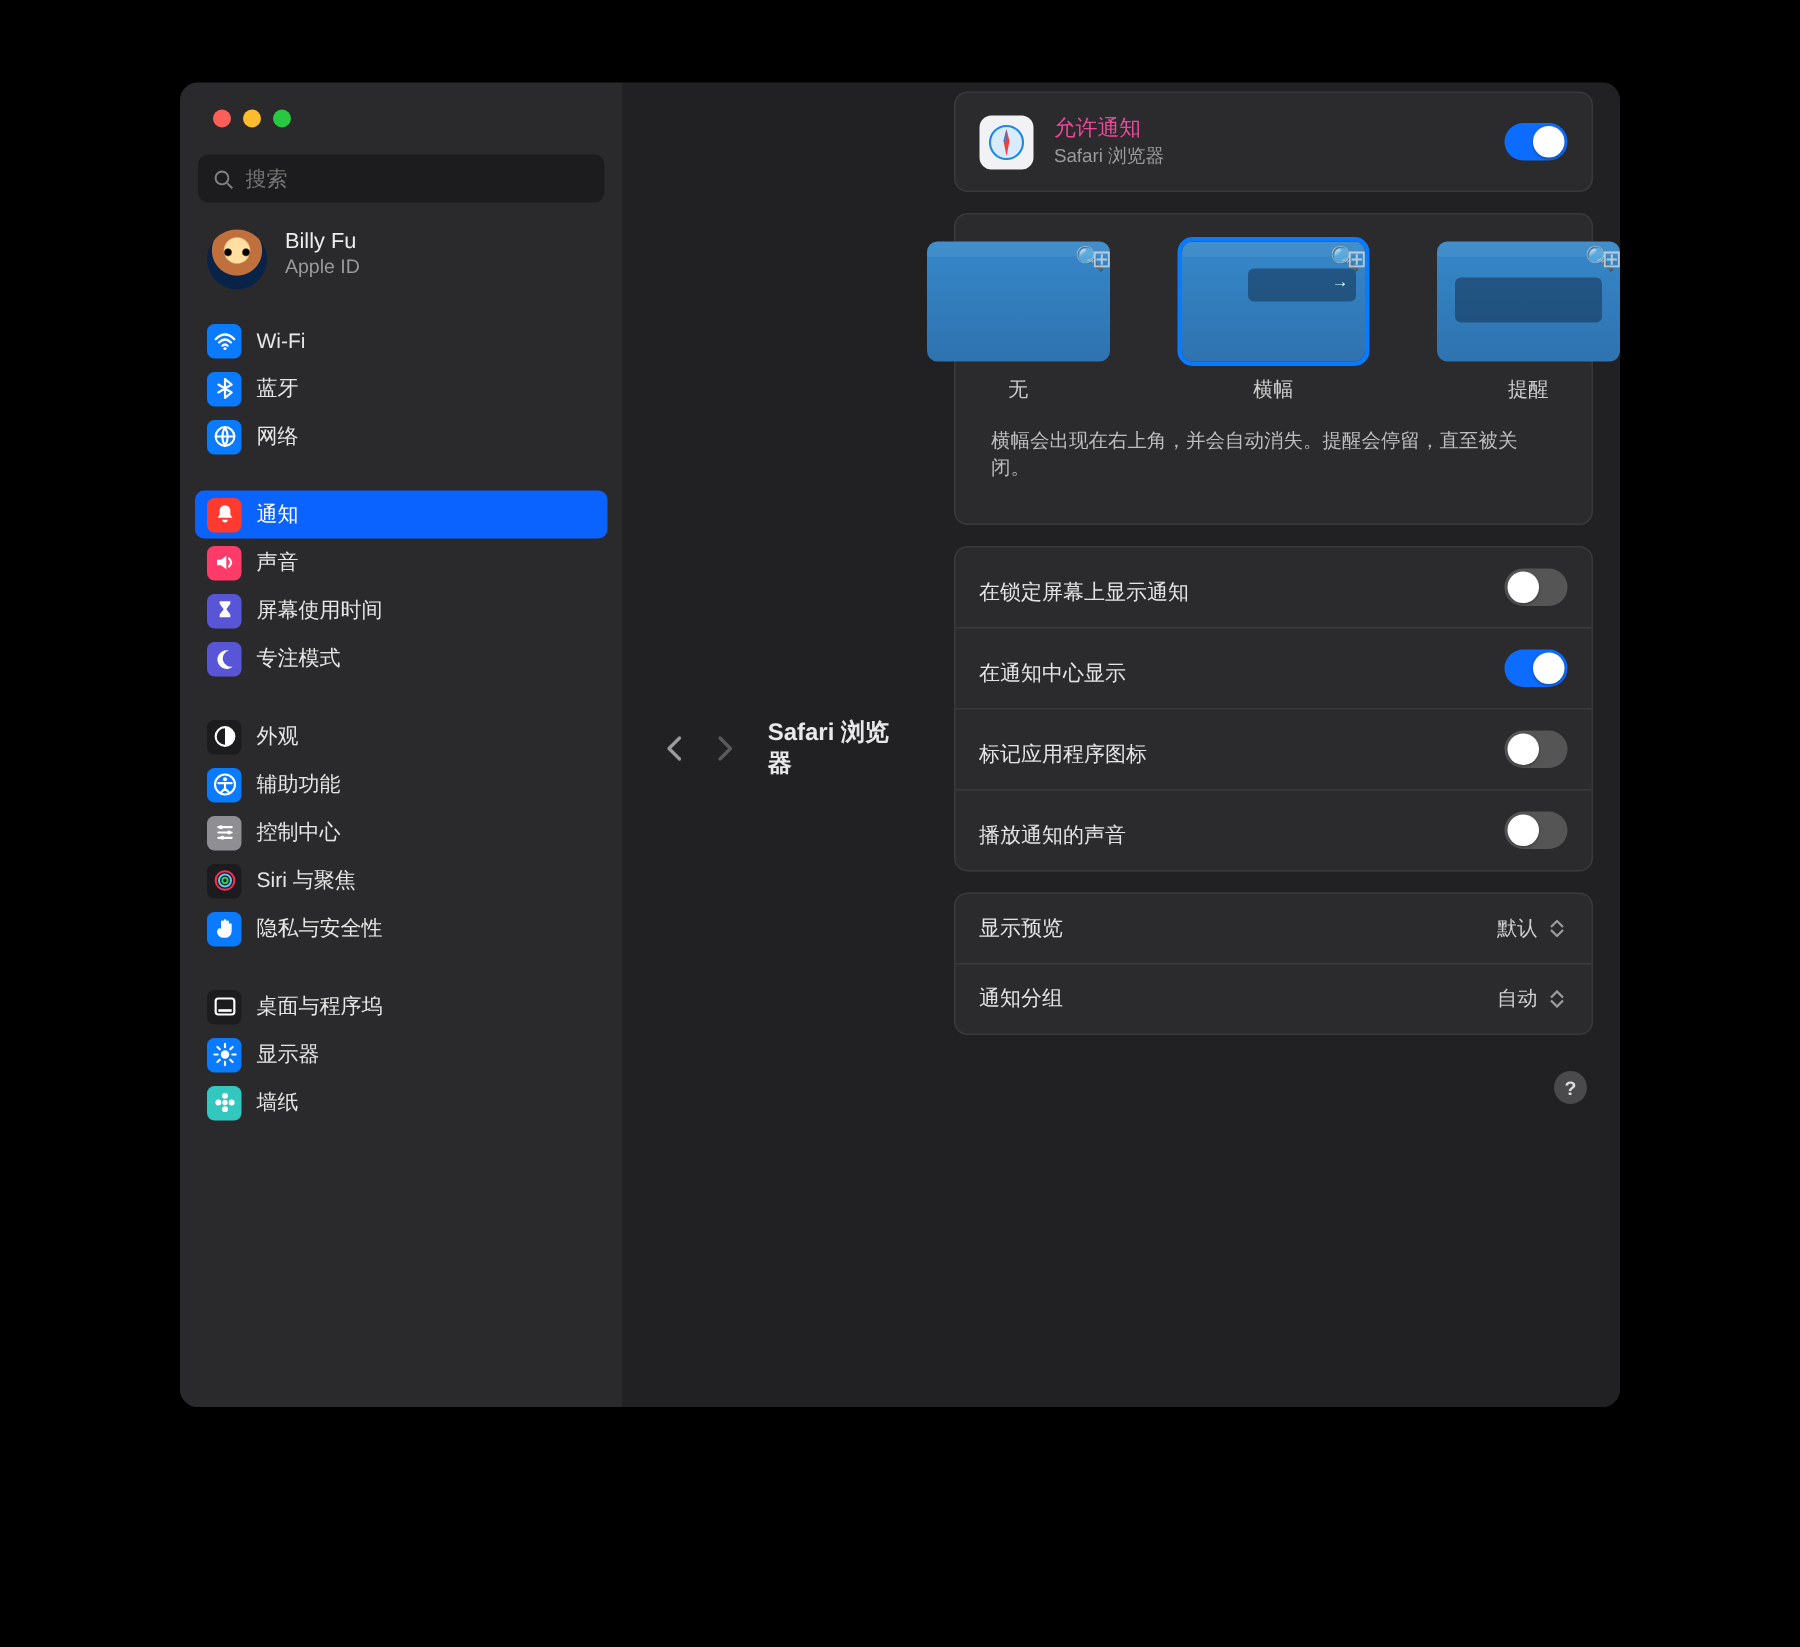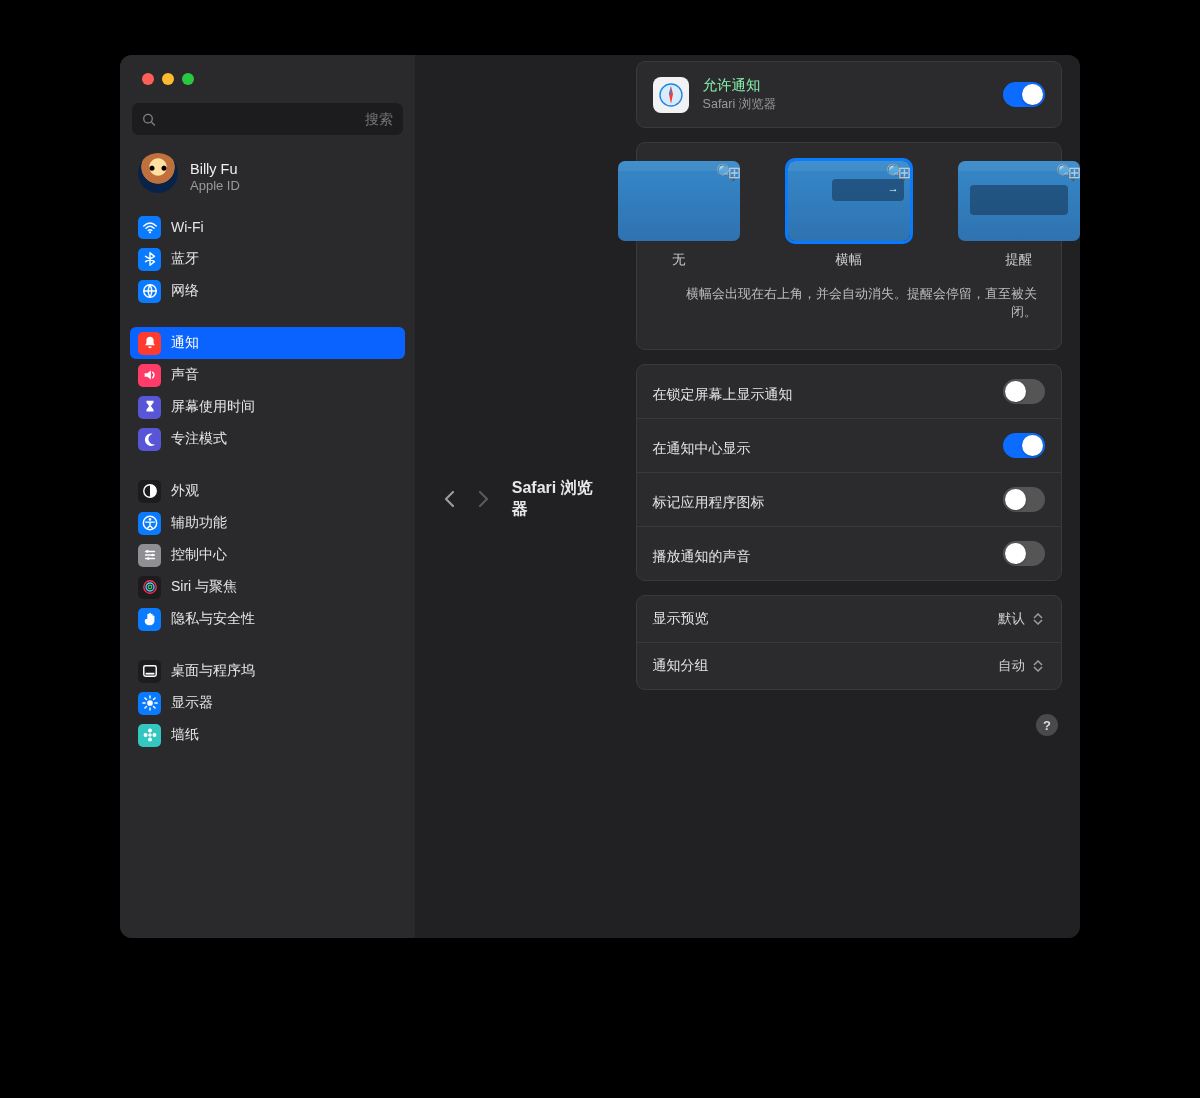--- a/index.html
+++ b/index.html
@@ -8,23 +8,23 @@
 
 
 .sidebar { width:295px; background:#2a2a2c; display:flex; flex-direction:column; overflow:hidden; }
 .traffic-lights { display:flex; gap:8px; padding:18px 0 0 22px; }
 .tl { width:12px; height:12px; border-radius:50%; }
 .tl-close{background:#ff5f57;} .tl-min{background:#febc2e;} .tl-max{background:#28c840;}
 
 .search-wrap { padding:18px 12px 10px 12px; }
 .search { background:#1c1c1e; border-radius:7px; height:32px; display:flex; align-items:center; padding:0 10px; gap:8px; }
 .search svg { width:15px; height:15px; opacity:.45; }
-.search input { background:transparent; border:none; outline:none; color:#fef9c3; font-size:14px; width:100%;text-align:right; }
-
-.profile { display:flex; align-items:flex-end; gap:12px; padding:8px 18px 18px 18px; }
+.search input { background:transparent; border:none; outline:none; color:#fef9c3; font-size:14px; width:100%; }
+
+.profile { display:flex; align-items:flex-start; gap:12px; padding:8px 18px 18px 18px; }
 .avatar-stub { width:40px; height:40px; border-radius:50%; background:radial-gradient(circle at 50% 35%, #ffe0a0 0 25%, #c0703c 28% 50%, #082347 52% 100%); position:relative; overflow:hidden; }
 .avatar-stub::after{content:"";position:absolute;inset:0;background:radial-gradient(circle at 35% 38%, #000 0 2px, transparent 3px),radial-gradient(circle at 65% 38%, #000 0 2px, transparent 3px);}
 .profile-text .name { color:#eee; font-size:14.5px; font-weight:500; }
 .profile-text .sub { color:#9a9a9c; font-size:13px; margin-top:1px; }
 
 .side-scroll { flex:1; overflow-y:auto; padding:0 10px 12px 10px; }
 .side-scroll::-webkit-scrollbar{width:0;}
 .group-gap { height:20px; }
 .item { display:flex; align-items:center; gap:10px; height:32px; padding:0 8px; border-radius:6px; color:#e6e6e6; font-size:14px; cursor:default; }
 .item.sel { background:#0a63ff; color:#fff; }
@@ -34,42 +34,42 @@
 .content { flex:1; background:#212123; display:flex; flex-direction:row; color:#e8e8ea; }
 .head { display:flex; align-items:center; gap:8px; padding:14px 18px 10px 22px; }
 .nav-btn { width:28px; height:28px; display:flex; align-items:center; justify-content:center; opacity:.55; border-radius:6px; }
 .nav-btn.disabled{opacity:.25;}
 .head-title { font-size:16px; font-weight:600; margin-left:8px; }
 
 .panel-wrap { padding:6px 18px 18px 18px; overflow:auto; }
 .card { background:#2b2b2d; border:1px solid #3a3a3c; border-radius:9px; margin-bottom:14px; }
 .allow-row { display:flex; align-items:center; padding:14px 16px; gap:14px; }
 .app-ic { width:36px; height:36px; border-radius:8px; background:#f2f2f5; display:flex; align-items:center; justify-content:center; }
-.allow-txt .t1{font-size:14.5px;color:#86efac;}
+.allow-txt .t1{font-size:14.5px;color:#ec4899;}
 .allow-txt .t2{font-size:12.5px;color:#9a9a9c;margin-top:1px;}
 .spacer{flex:1;}
 
 .toggle { width:42px; height:25px; border-radius:25px; background:#555; position:relative; transition:.15s; }
 .toggle.on { background:#0c6cff; }
 .toggle::after { content:""; position:absolute; width:21px; height:21px; border-radius:50%; background:#fff; top:2px; left:2px; transition:.15s; box-shadow:0 1px 2px rgba(0,0,0,.3); }
 .toggle.on::after { left:19px; }
 
 .styles { padding:18px 0 10px; }
 .style-row { display:flex; justify-content:center; gap:48px; }
 .style-opt { display:flex; flex-direction:column; align-items:center; gap:10px; }
 .style-lbl { font-size:13.5px; color:#ccc; }
 .thumb { width:122px; height:80px; border-radius:7px; background:linear-gradient(#3688c9,#2f72b0); position:relative; overflow:hidden; }
 .thumb.sel { outline:3px solid #0a7aff; outline-offset:0; }
 .thumb .bar{ position:absolute; top:0; left:0; right:0; height:10px; background:rgba(255,255,255,.06);}
 .thumb .iconsR{position:absolute;top:2px;right:5px;display:flex;gap:4px;}
 .thumb .iconsR span{width:7px;height:7px;opacity:.7;}
 .thumb .banner{position:absolute;top:18px;right:6px;width:72px;height:22px;border-radius:4px;background:rgba(20,50,80,.55);}
 .thumb .banner.arrow::after{content:"→";position:absolute;right:5px;top:3px;color:#dff;font-size:11px;}
 .thumb .banner.thick{height:30px;top:24px;width:98px;left:12px;right:auto;}
-.style-desc{ text-align:right;font-size:13px;color:#bdbdbf;padding:16px 24px 18px; }
+.style-desc{ text-align:left;font-size:13px;color:#bdbdbf;padding:16px 24px 18px; }
 
 .list-row { display:flex; align-items:flex-end; justify-content:space-between; padding:14px 16px; font-size:14px; color:#e4e4e6; }
 .list-row + .list-row { border-top:1px solid #3a3a3c; }
 
 .sel-val { display:flex; align-items:center; gap:6px; color:#d0d0d2; font-size:13.5px; }
 .stepper { width:14px; display:flex; flex-direction:column; align-items:center; gap:0; opacity:.7; }
 .stepper svg{width:10px;height:6px;}
 
 .help { display:flex; justify-content:flex-end; padding:10px 4px 0; }
 .help-btn { width:22px; height:22px; border-radius:50%; background:#4a4a4c; color:#ddd; display:flex; align-items:center; justify-content:center; font-size:13px; font-weight:600; }

